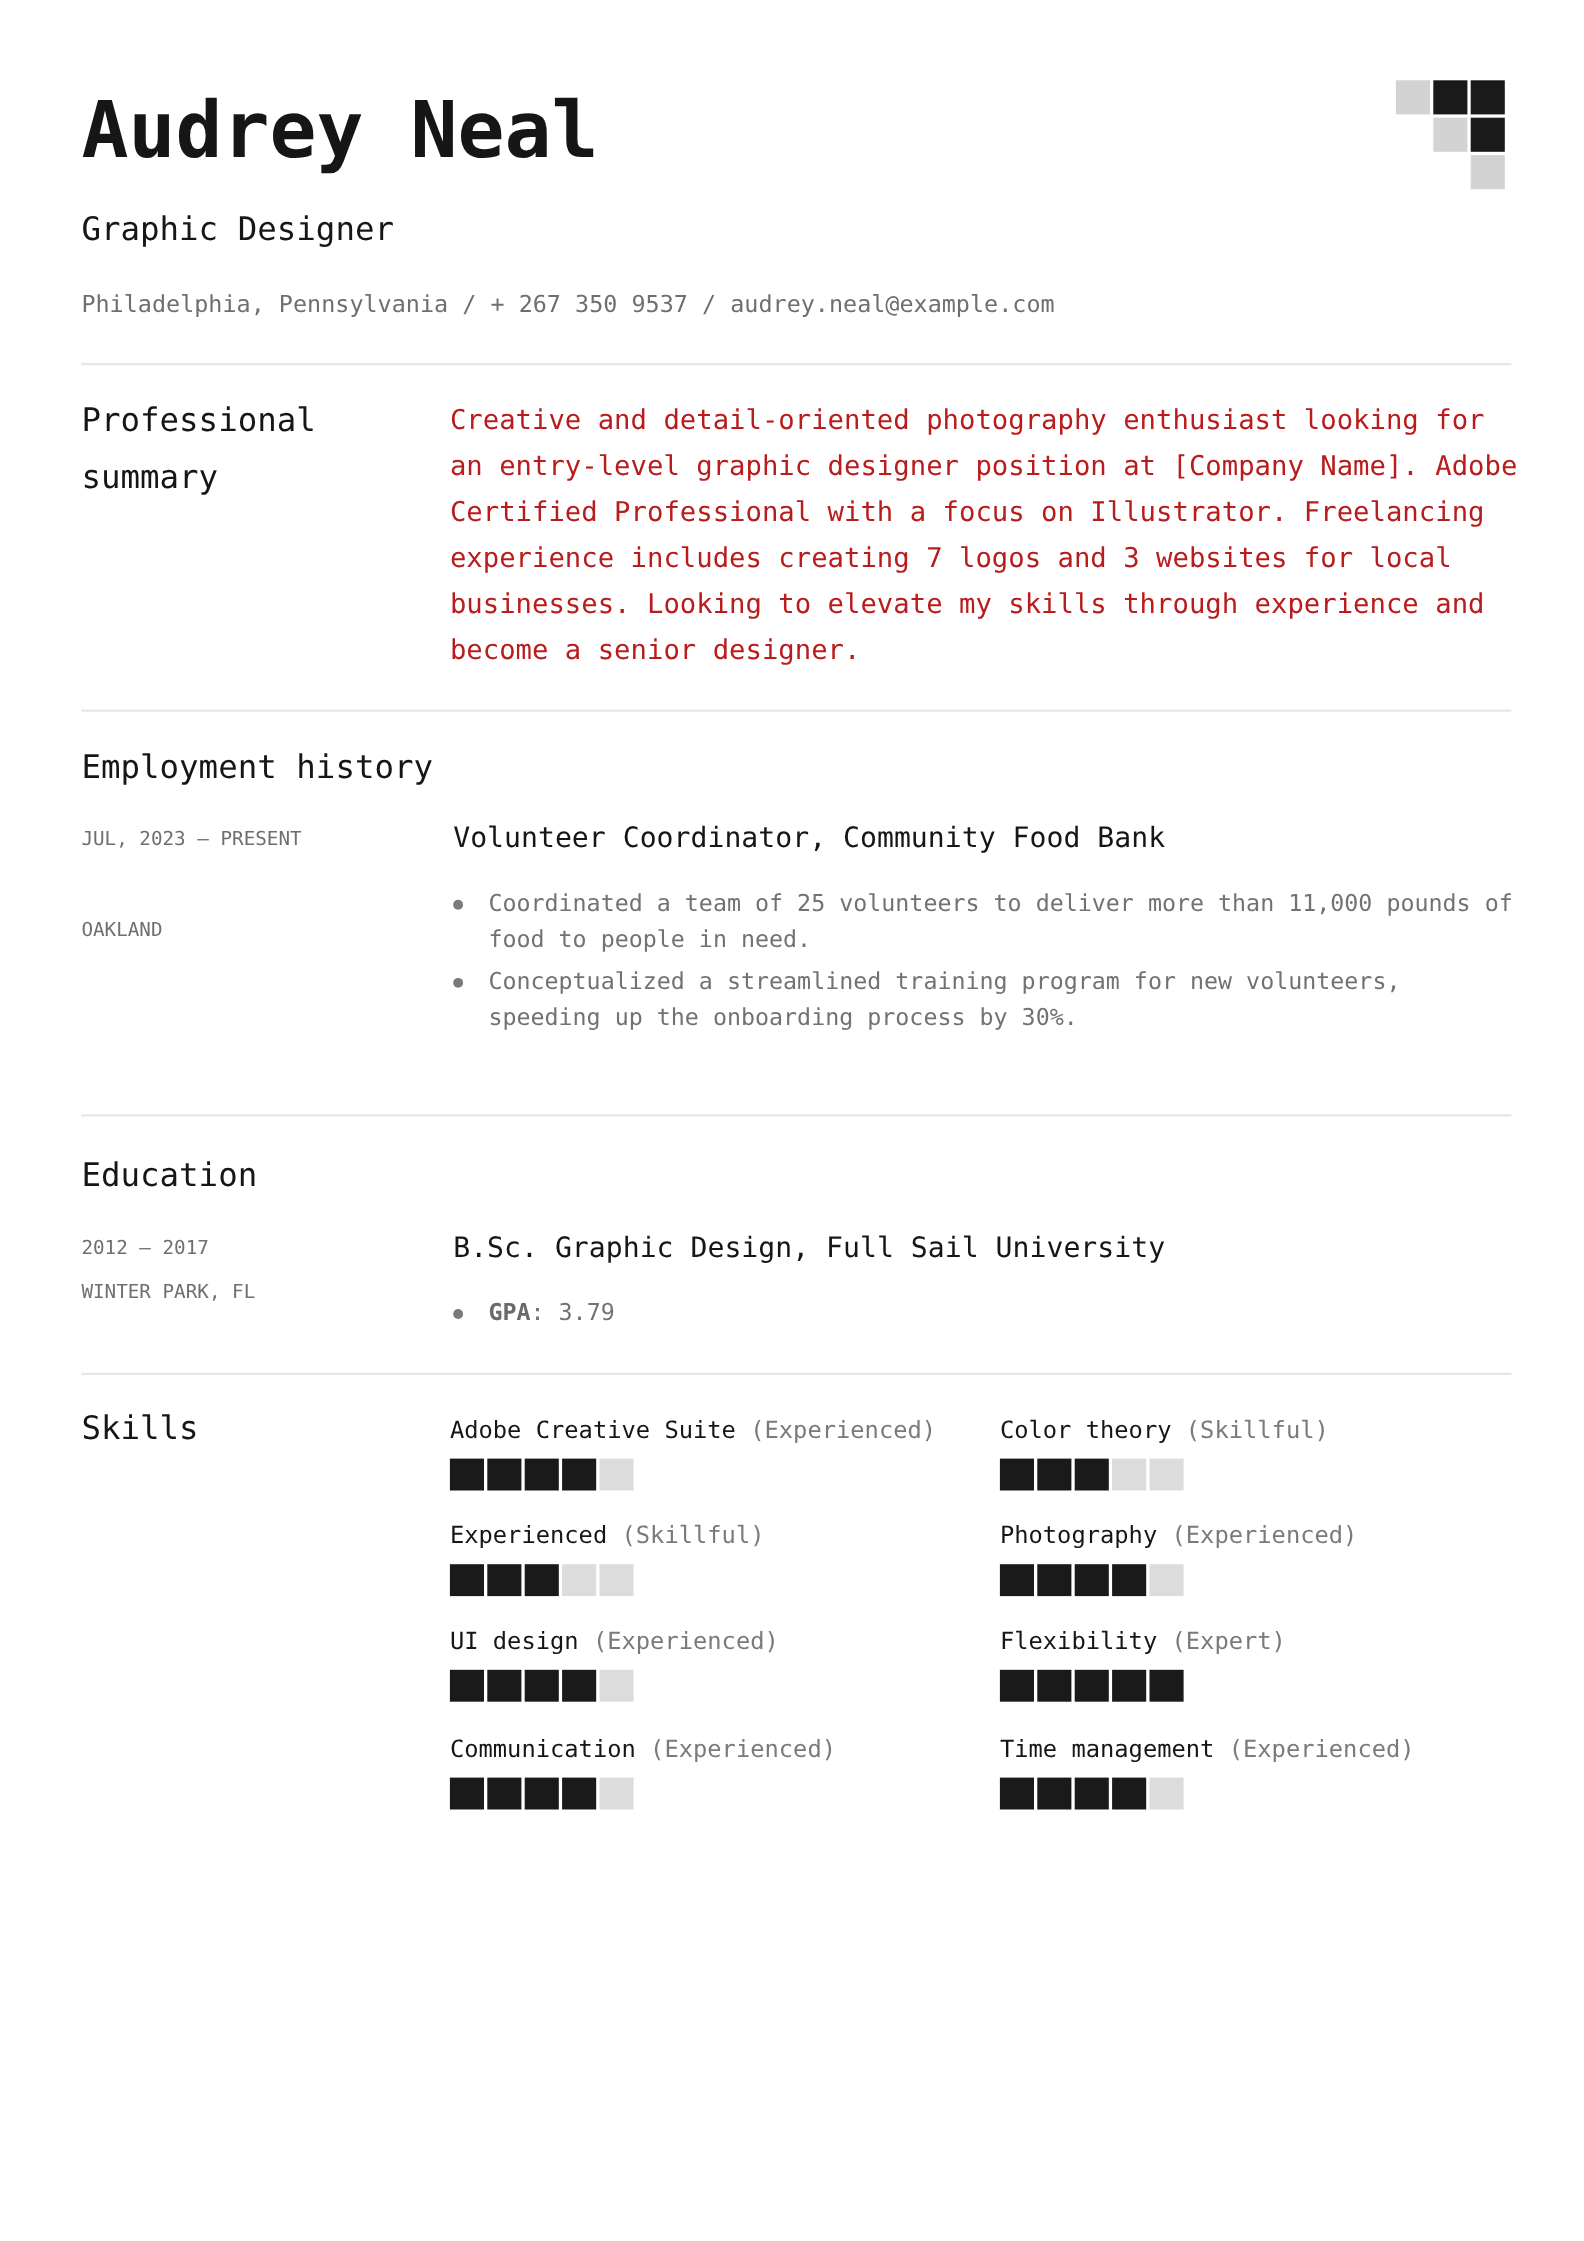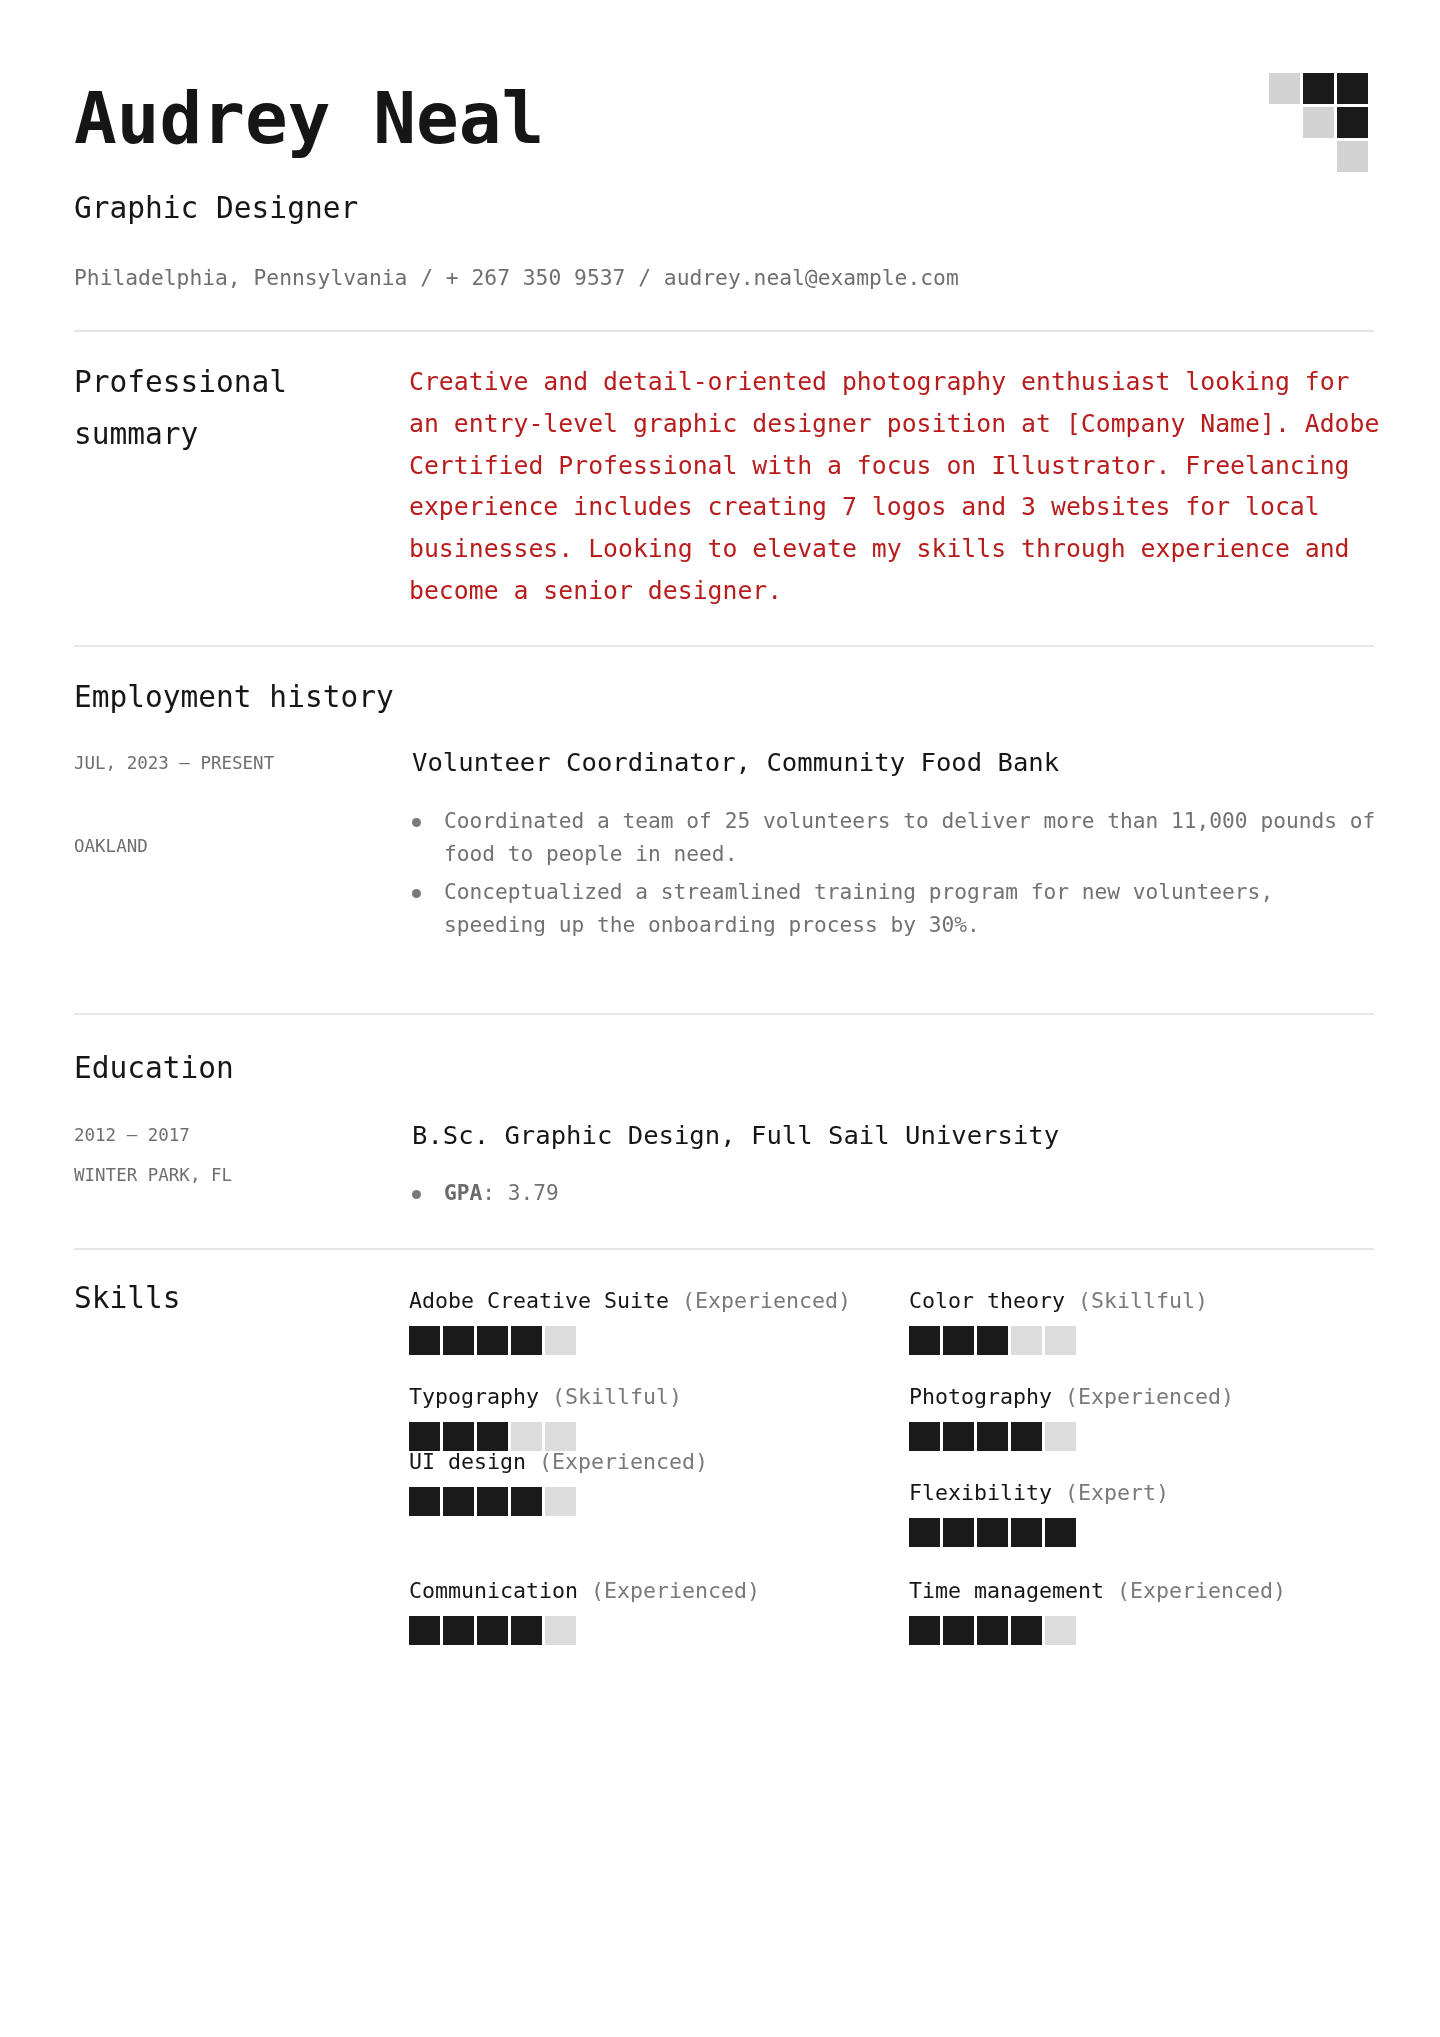--- a/index.html
+++ b/index.html
@@ -140,40 +140,40 @@
       <div class="label"><span>Color theory</span><span class="level"> (Skillful)</span></div>
       <div class="bar">
         <div class="blk on"></div>
         <div class="blk on"></div>
         <div class="blk on"></div>
         <div class="blk off"></div>
         <div class="blk off"></div>
       </div>
     </div>
     <div class="skill" style="left: 409px; top: 1383px;">
-      <div class="label"><span>Typography</span><span class="level"> (Skillful)</span></div>
+      <div class="label"><span>Experienced</span><span class="level"> (Skillful)</span></div>
       <div class="bar">
         <div class="blk on"></div>
         <div class="blk on"></div>
         <div class="blk on"></div>
         <div class="blk off"></div>
         <div class="blk off"></div>
       </div>
     </div>
     <div class="skill" style="left: 909px; top: 1383px;">
       <div class="label"><span>Photography</span><span class="level"> (Experienced)</span></div>
       <div class="bar">
         <div class="blk on"></div>
         <div class="blk on"></div>
         <div class="blk on"></div>
         <div class="blk on"></div>
         <div class="blk off"></div>
       </div>
     </div>
-    <div class="skill" style="left: 409px; top: 1448px;">
+    <div class="skill" style="left: 409px; top: 1479px;">
       <div class="label"><span>UI design</span><span class="level"> (Experienced)</span></div>
       <div class="bar">
         <div class="blk on"></div>
         <div class="blk on"></div>
         <div class="blk on"></div>
         <div class="blk on"></div>
         <div class="blk off"></div>
       </div>
     </div>
     <div class="skill" style="left: 909px; top: 1479px;">

